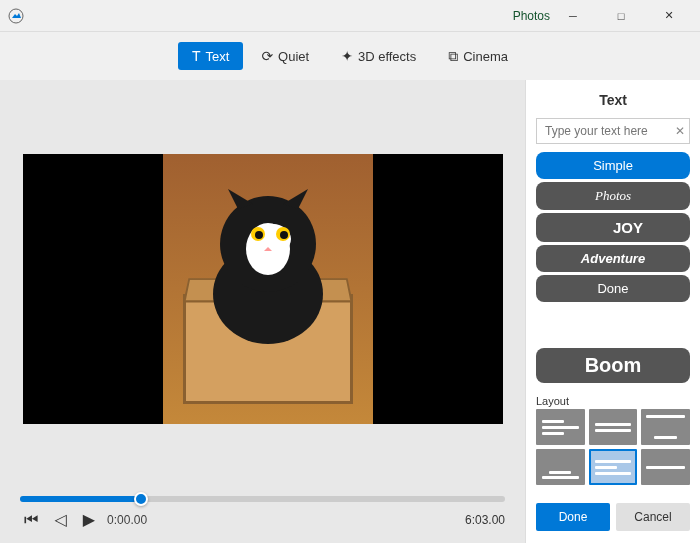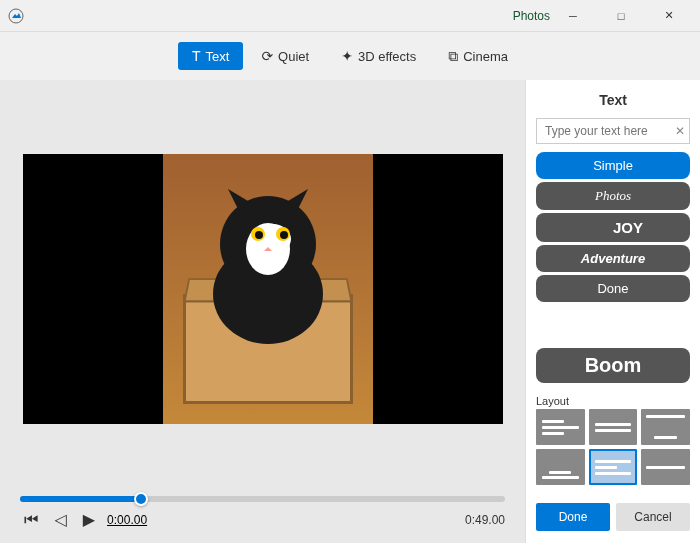--- a/index.html
+++ b/index.html
@@ -160,22 +160,21 @@
     .ctrl-btn {
       background: none;
       border: none;
       cursor: pointer;
       font-size: 16px;
       color: #333;
       padding: 2px 4px;
     }
     .time-display {
       font-size: 12px;
-      color: #000000;
-      text-decoration: underline;
+      color: #404040;
     }
     .time-right {
       margin-left: auto;
       font-size: 12px;
       color: #333;
     }
 
     
     .right-panel {
       width: 175px;
@@ -411,21 +410,21 @@
     <div class="controls-area">
       <div class="progress-bar-container">
         <div class="progress-bar-fill"></div>
         <div class="progress-thumb"></div>
       </div>
       <div class="controls-row">
         <button class="ctrl-btn">⏮</button>
         <button class="ctrl-btn">◁</button>
         <button class="ctrl-btn">▶</button>
         <span class="time-display">0:00.00</span>
-        <span class="time-right">0:49.00</span>
+        <span class="time-right">6:03.00</span>
       </div>
     </div>
   </div>
 
   <div class="right-panel">
     <div class="panel-title">Text</div>
 
     <div class="text-input-container">
       <input class="text-input" type="text" placeholder="Type your text here" style="">
       <span class="text-input-clear">✕</span>

